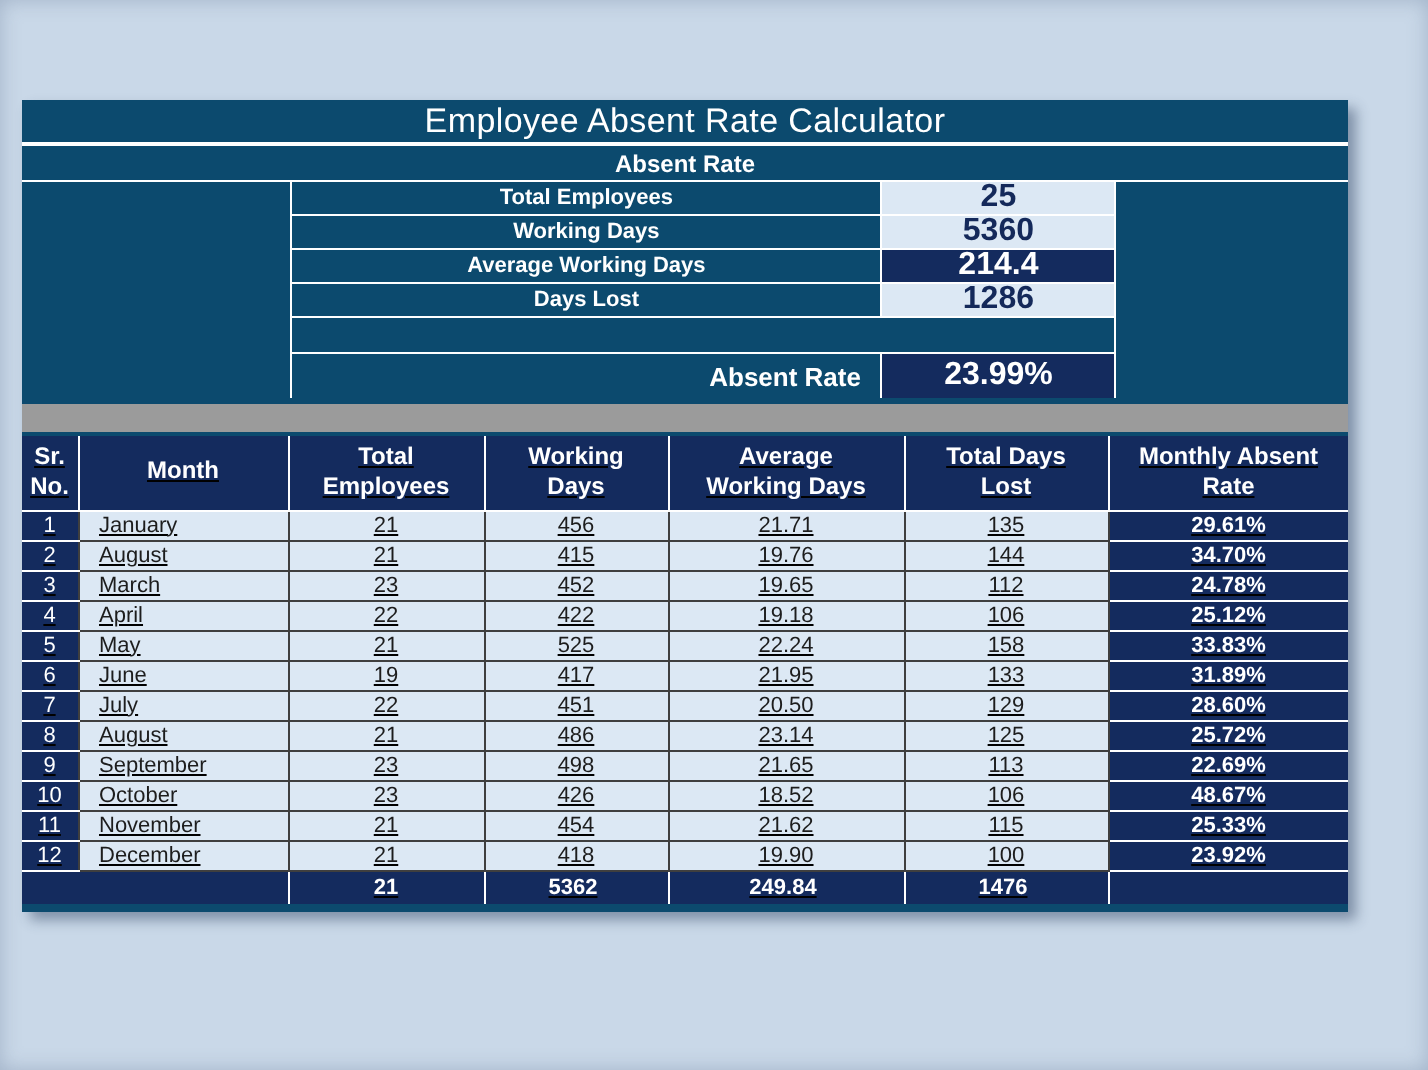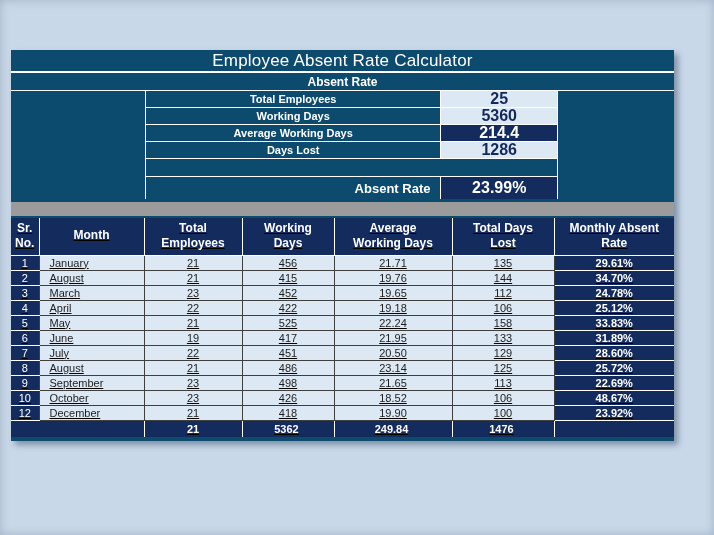--- a/index.html
+++ b/index.html
@@ -244,20 +244,29 @@
         <tr>
           <td class="sr">10</td>
           <td class="lite month">October</td>
           <td class="lite num">23</td>
           <td class="lite num">426</td>
           <td class="lite num">18.52</td>
           <td class="lite num">106</td>
           <td class="rate">48.67%</td>
         </tr>
         <tr>
+          <td class="sr">11</td>
+          <td class="lite month">November</td>
+          <td class="lite num">21</td>
+          <td class="lite num">454</td>
+          <td class="lite num">21.62</td>
+          <td class="lite num">115</td>
+          <td class="rate">25.33%</td>
+        </tr>
+        <tr>
           <td class="sr">12</td>
           <td class="lite month">December</td>
           <td class="lite num">21</td>
           <td class="lite num">418</td>
           <td class="lite num">19.90</td>
           <td class="lite num">100</td>
           <td class="rate">23.92%</td>
         </tr>
       </tbody>
     <tfoot>

